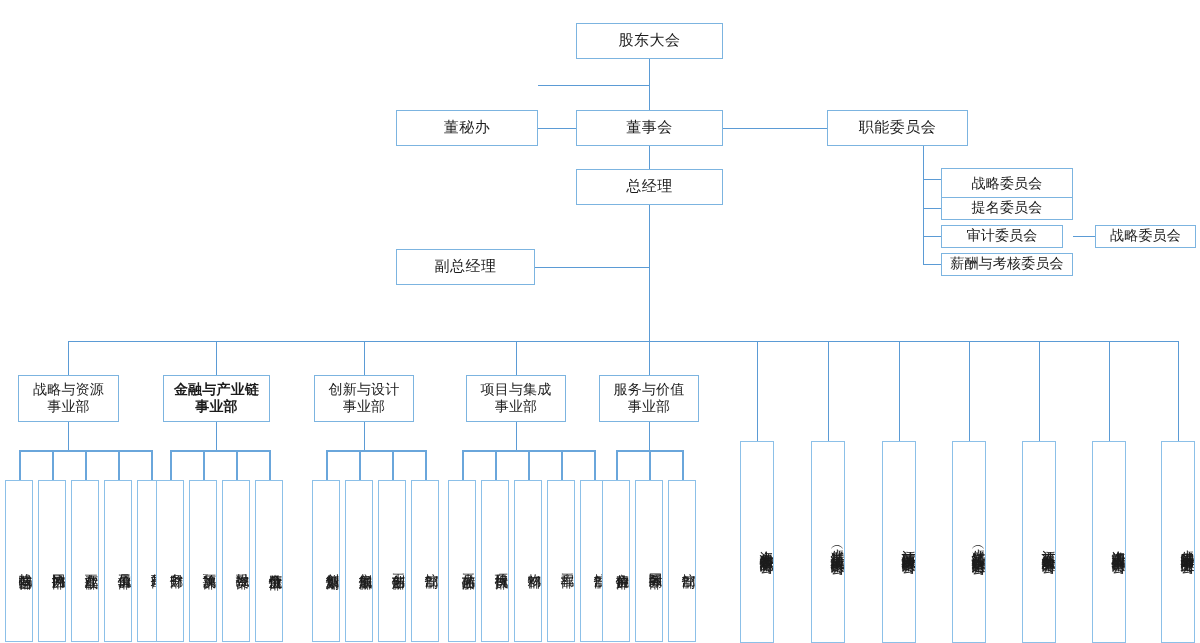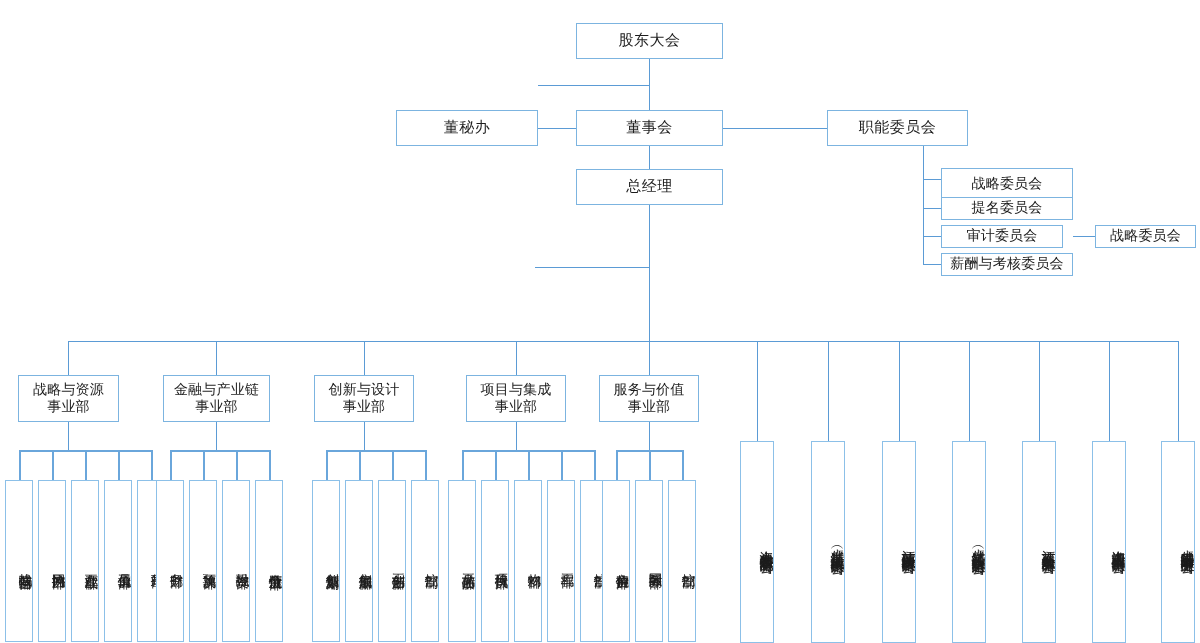--- a/index.html
+++ b/index.html
@@ -152,34 +152,35 @@
 
 
   <div class="node" style="left:396px; top:110px; width:142px; height:36px;">董秘办</div>
 
   <div class="node" style="left:576px; top:110px; width:147px; height:36px;">董事会</div>
 
   <div class="node" style="left:827px; top:110px; width:141px; height:36px;">职能委员会</div>
 
   <div class="node" style="left:576px; top:169px; width:147px; height:36px;">总经理</div>
 
+  <div class="node" style="left:396px; top:249px; width:139px; height:36px;">副总经理</div>
 
   <div class="node committee" style="left:941px; top:168px; width:132px; height:33px;">战略委员会</div>
   <div class="node committee" style="left:941px; top:197px; width:132px; height:23px;">提名委员会</div>
   <div class="node committee" style="left:941px; top:225px; width:122px; height:23px;">审计委员会</div>
   <div class="node committee" style="left:941px; top:253px; width:132px; height:23px;">薪酬与考核委员会</div>
 
   <div class="node committee" style="left:1095px; top:225px; width:101px; height:23px;">战略委员会</div>
 
   <div class="node two-line" style="left:18px; top:375px; width:101px; height:47px; flex-direction:column;">
     <span>战略与资源</span>
     <span>事业部</span>
   </div>
 
-  <div class="node two-line" style="left:163px; top:375px; width:107px; height:47px; flex-direction:column;">
+  <div class="node two-line" style="left:163px; top:375px; width:107px; height:47px; flex-direction:column;font-weight:bold;">
     <span>金融与产业链</span>
     <span>事业部</span>
   </div>
 
   <div class="node two-line" style="left:314px; top:375px; width:100px; height:47px; flex-direction:column;">
     <span>创新与设计</span>
     <span>事业部</span>
   </div>
 
   <div class="node two-line" style="left:466px; top:375px; width:100px; height:47px; flex-direction:column;">

